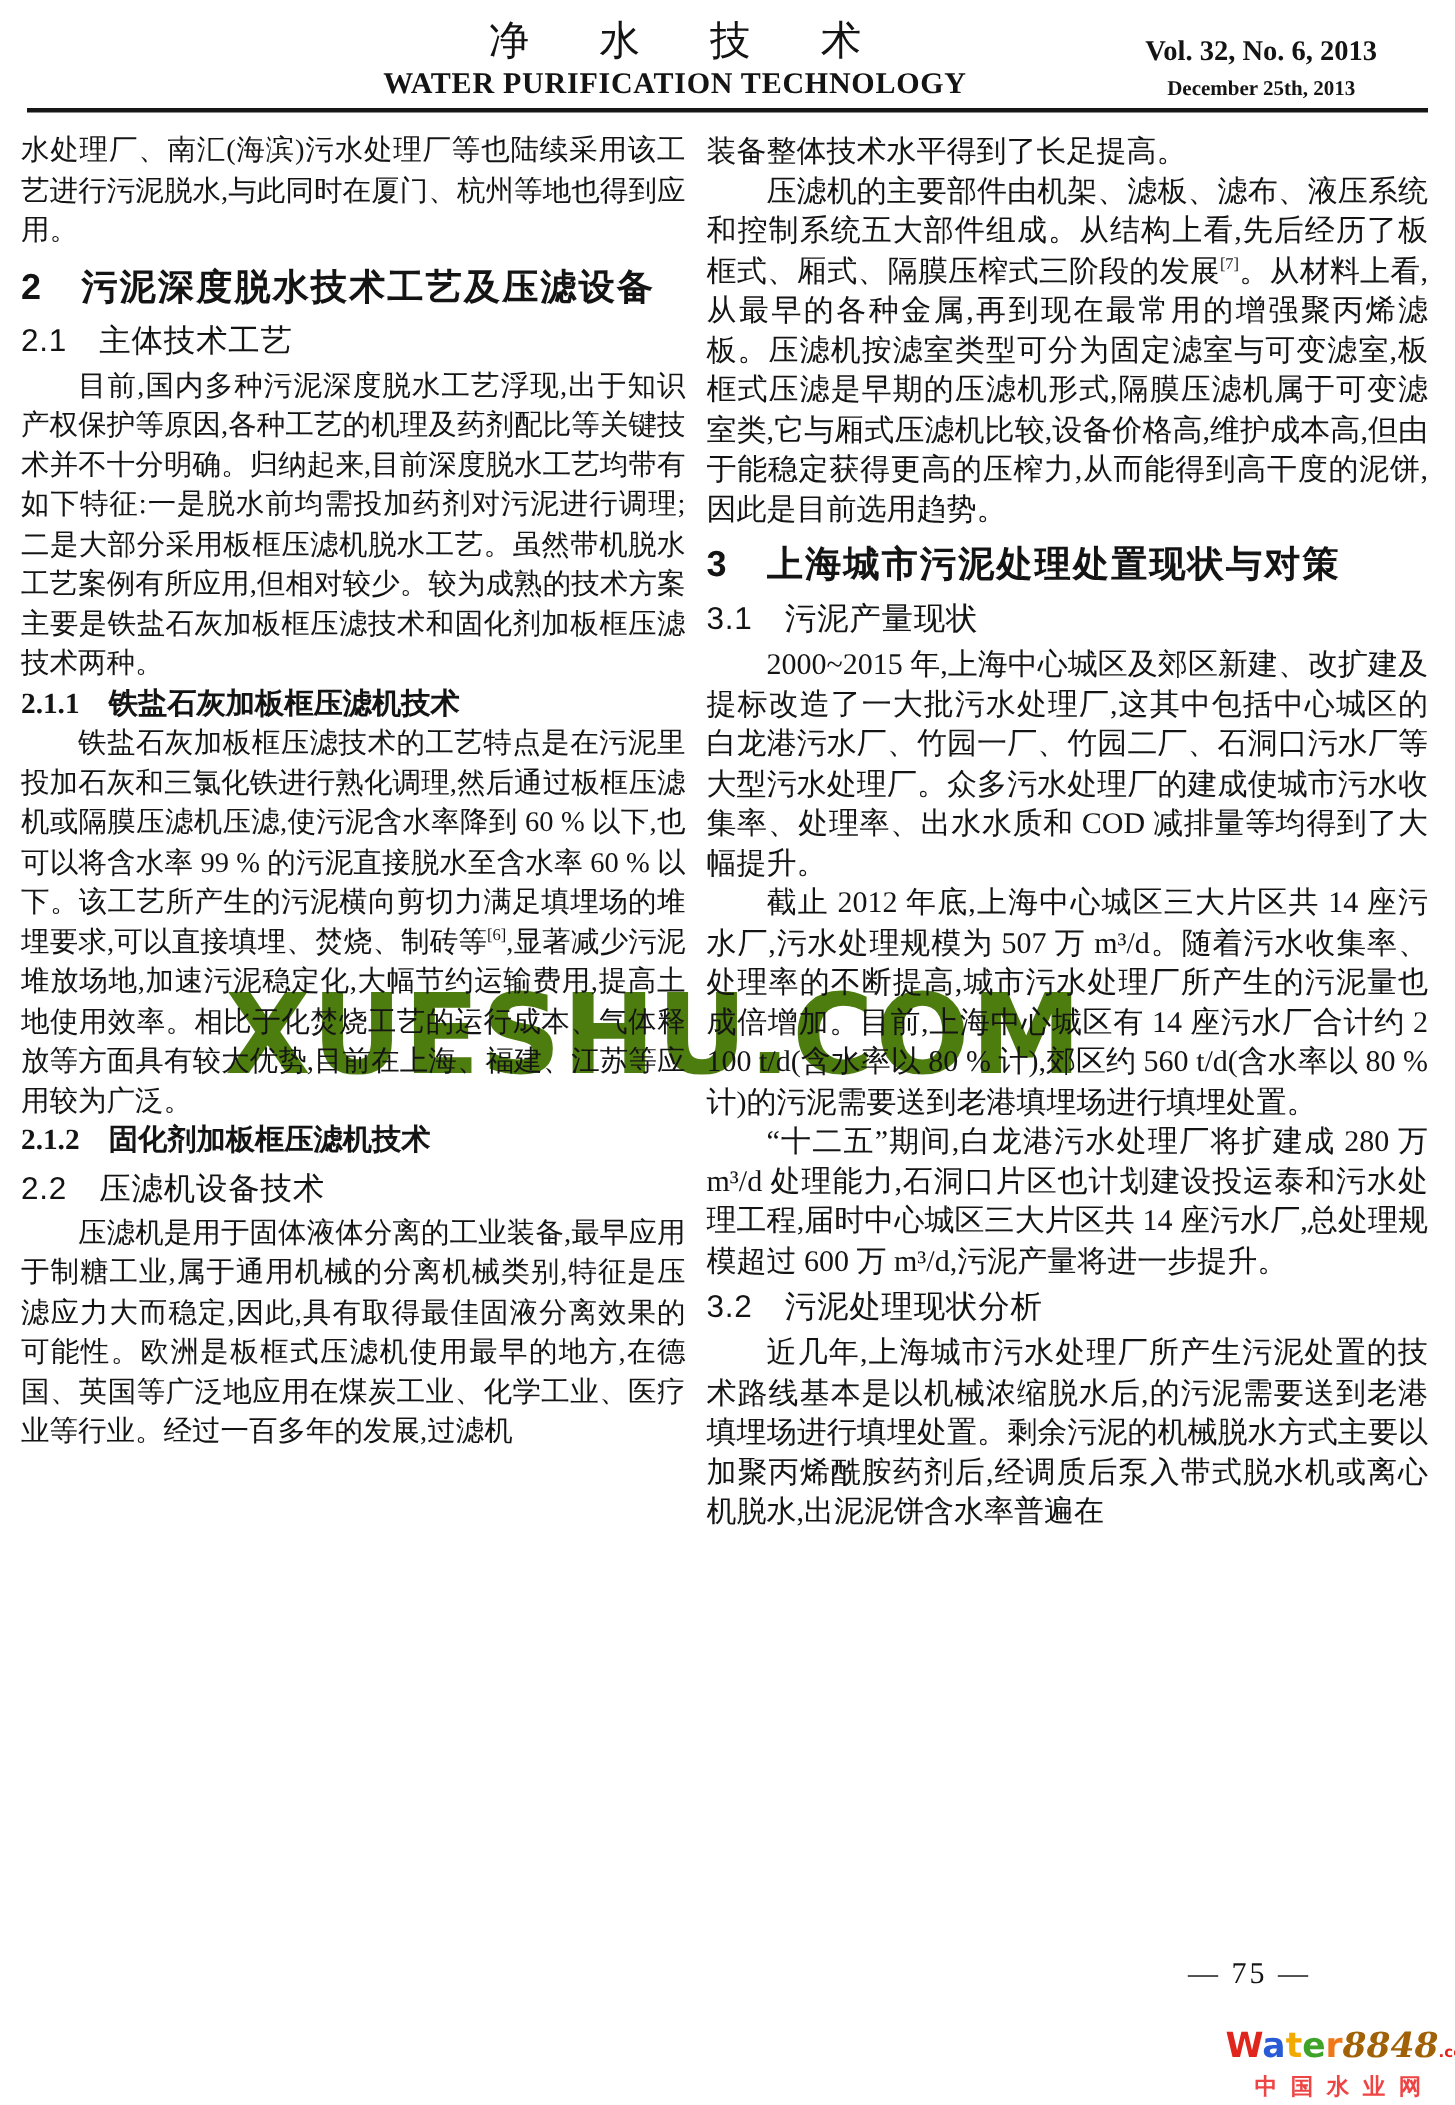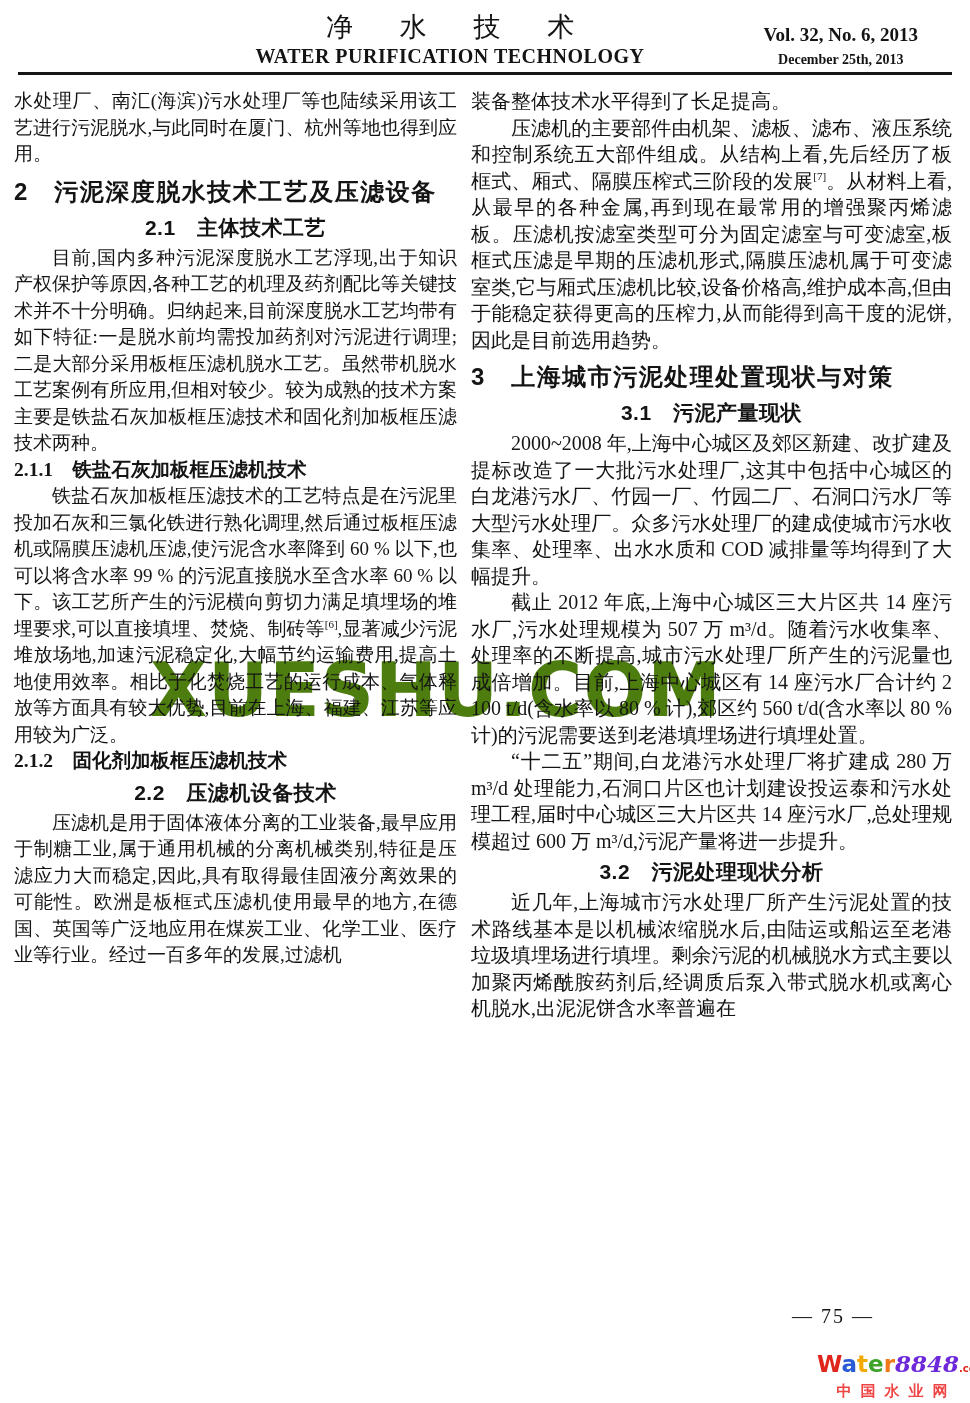--- a/index.html
+++ b/index.html
@@ -42,22 +42,22 @@
   .indent { text-indent:2em; }
   .fnref { font-size:11px; line-height:0; }
 
   h1.sec {
     font-family:"Liberation Sans","DejaVu Sans",sans-serif;
     font-size:24px; line-height:31px; font-weight:bold;
     letter-spacing:1.5px; margin:8px 0 7px;
   }
   h2.subsec {
     font-family:"Liberation Sans","DejaVu Sans",sans-serif;
-    font-size:21px; line-height:28px; font-weight:bold;
-    letter-spacing:0.5px; margin:4px 0 3px;text-align:center;
+    font-size:21px; line-height:28px; font-weight:normal;
+    letter-spacing:0.5px; margin:4px 0 3px;
   }
   h3.subsubsec {
     font-size:19.5px; line-height:26.5px; font-weight:bold;
     margin:0;
   }
 
   
   .page-number { position:absolute; top:1305px; right:96px; font-size:20px; letter-spacing:2px; z-index:1; }
 
   .logo {
@@ -100,29 +100,29 @@
       <h3 class="subsubsec">2.1.2　固化剂加板框压滤机技术</h3>
       <h2 class="subsec">2.2　压滤机设备技术</h2>
       <p class="body-p indent">压滤机是用于固体液体分离的工业装备,最早应用于制糖工业,属于通用机械的分离机械类别,特征是压滤应力大而稳定,因此,具有取得最佳固液分离效果的可能性。欧洲是板框式压滤机使用最早的地方,在德国、英国等广泛地应用在煤炭工业、化学工业、医疗业等行业。经过一百多年的发展,过滤机</p>
     </div>
 
     <div class="col-right">
       <p class="body-p">装备整体技术水平得到了长足提高。</p>
       <p class="body-p indent"><span>压滤机的主要部件由机架、滤板、滤布、液压系统和控制系统五大部件组成。从结构上看,先后经历了板框式、厢式、隔膜压榨式三阶段的发展</span><sup class="fnref">[7]</sup><span>。从材料上看,从最早的各种金属,再到现在最常用的增强聚丙烯滤板。压滤机按滤室类型可分为固定滤室与可变滤室,板框式压滤是早期的压滤机形式,隔膜压滤机属于可变滤室类,它与厢式压滤机比较,设备价格高,维护成本高,但由于能稳定获得更高的压榨力,从而能得到高干度的泥饼,因此是目前选用趋势。</span></p>
       <h1 class="sec">3　上海城市污泥处理处置现状与对策</h1>
       <h2 class="subsec">3.1　污泥产量现状</h2>
-      <p class="body-p indent">2000~2008 年,上海中心城区及郊区新建、改扩建及提标改造了一大批污水处理厂,这其中包括中心城区的白龙港污水厂、竹园一厂、竹园二厂、石洞口污水厂等大型污水处理厂。众多污水处理厂的建成使城市污水收集率、处理率、出水水质和 COD 减排量等均得到了大幅提升。</p>
+      <p class="body-p indent">2000~2015 年,上海中心城区及郊区新建、改扩建及提标改造了一大批污水处理厂,这其中包括中心城区的白龙港污水厂、竹园一厂、竹园二厂、石洞口污水厂等大型污水处理厂。众多污水处理厂的建成使城市污水收集率、处理率、出水水质和 COD 减排量等均得到了大幅提升。</p>
       <p class="body-p indent">截止 2012 年底,上海中心城区三大片区共 14 座污水厂,污水处理规模为 507 万 m³/d。随着污水收集率、处理率的不断提高,城市污水处理厂所产生的污泥量也成倍增加。目前,上海中心城区有 14 座污水厂合计约 2 100 t/d(含水率以 80 % 计),郊区约 560 t/d(含水率以 80 % 计)的污泥需要送到老港填埋场进行填埋处置。</p>
       <p class="body-p indent">“十二五”期间,白龙港污水处理厂将扩建成 280 万 m³/d 处理能力,石洞口片区也计划建设投运泰和污水处理工程,届时中心城区三大片区共 14 座污水厂,总处理规模超过 600 万 m³/d,污泥产量将进一步提升。</p>
       <h2 class="subsec">3.2　污泥处理现状分析</h2>
-      <p class="body-p indent">近几年,上海城市污水处理厂所产生污泥处置的技术路线基本是以机械浓缩脱水后,由陆运或船运至老港垃圾填埋场进行填埋。剩余污泥的机械脱水方式主要以加聚丙烯酰胺药剂后,经调质后泵入带式脱水机或离心机脱水,出泥泥饼含水率普遍在</p>
+      <p class="body-p indent">近几年,上海城市污水处理厂所产生污泥处置的技术路线基本是以机械浓缩脱水后,的污泥需要送到老港填埋场进行填埋处置。剩余污泥的机械脱水方式主要以加聚丙烯酰胺药剂后,经调质后泵入带式脱水机或离心机脱水,出泥泥饼含水率普遍在</p>
     </div>
 
   </div>
 
   <div class="page-number">— 75 —</div>
 
   <div class="logo">
-    <div class="logo-word"><span style="color: rgb(224, 38, 28);">W</span><span style="color: rgb(42, 91, 215);">a</span><span style="color: rgb(242, 169, 0);">t</span><span style="color: rgb(63, 163, 42);">e</span><span style="color: rgb(240, 120, 24);">r</span><span class="num" style="color: #6d28d9;">8848</span><span class="logo-tld" style="color: rgb(224, 38, 28);">.com</span></div>
+    <div class="logo-word"><span style="color: rgb(224, 38, 28);">W</span><span style="color: rgb(42, 91, 215);">a</span><span style="color: rgb(242, 169, 0);">t</span><span style="color: rgb(63, 163, 42);">e</span><span style="color: rgb(240, 120, 24);">r</span><span class="num" style="color: #a16207;">8848</span><span class="logo-tld" style="color: rgb(224, 38, 28);">.com</span></div>
     <div class="logo-cn" style="color: #ef4444;">中国水业网</div>
   </div>
 
 </div>
 
 </body></html>

